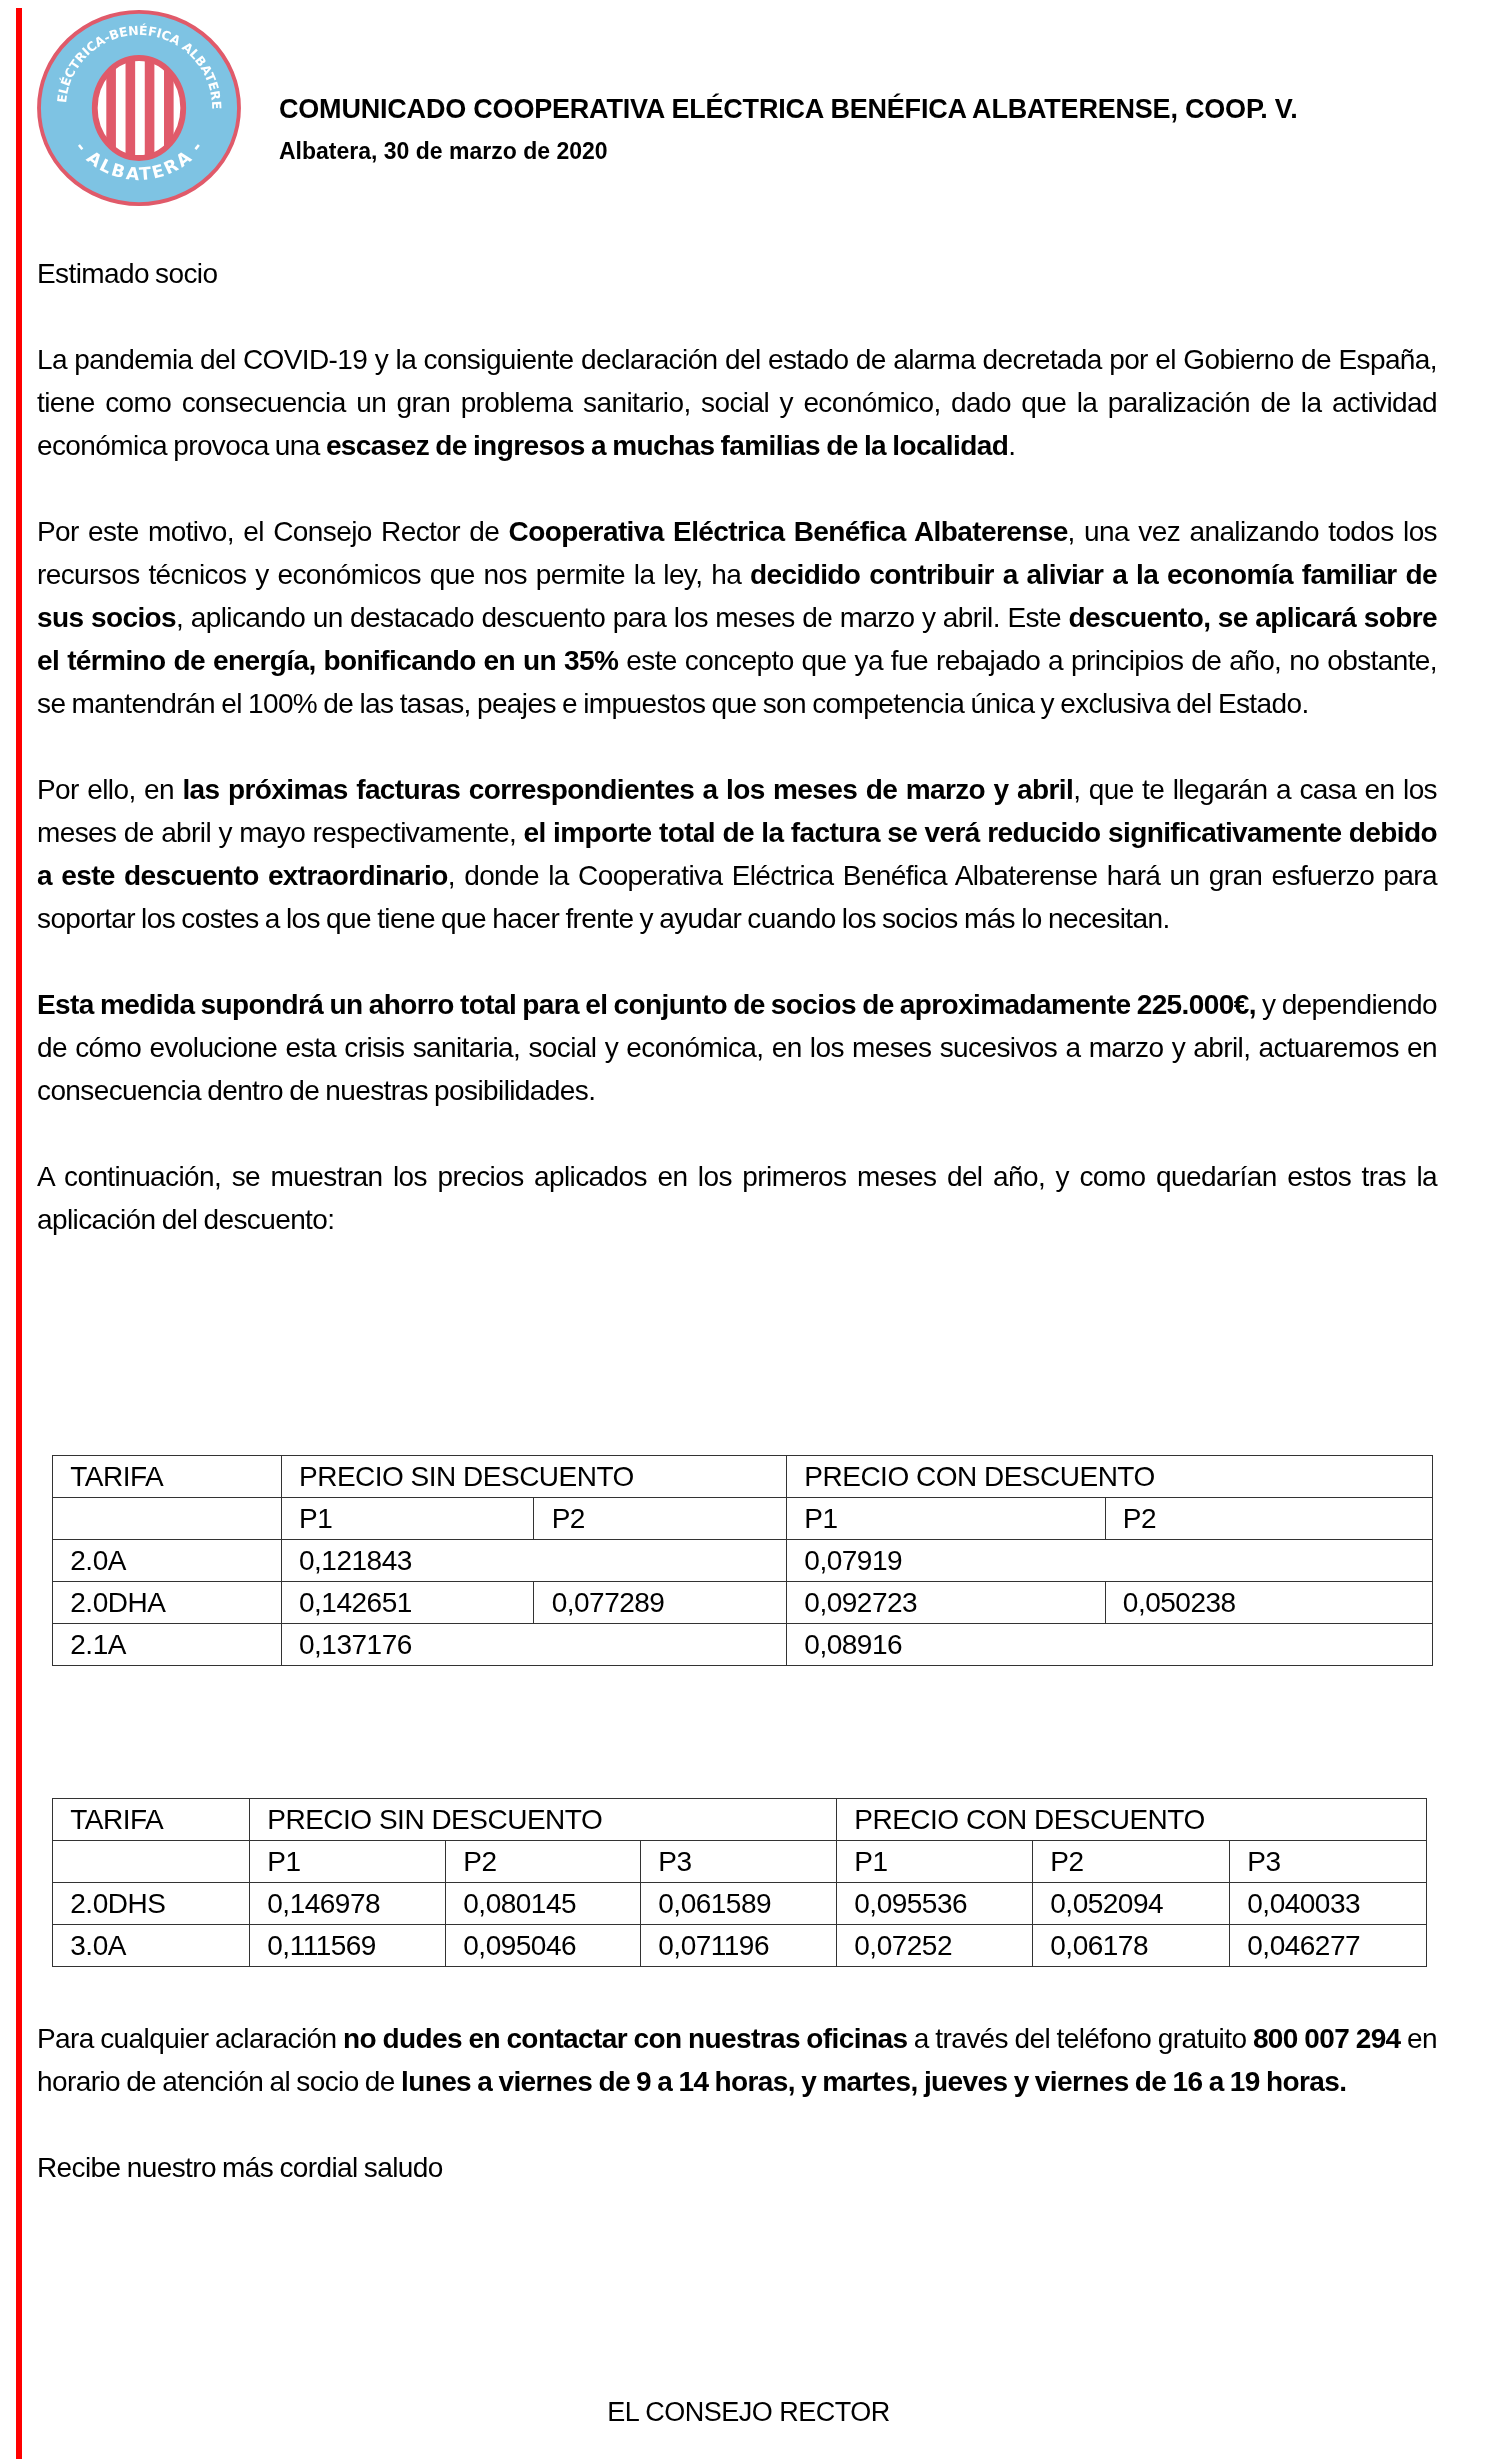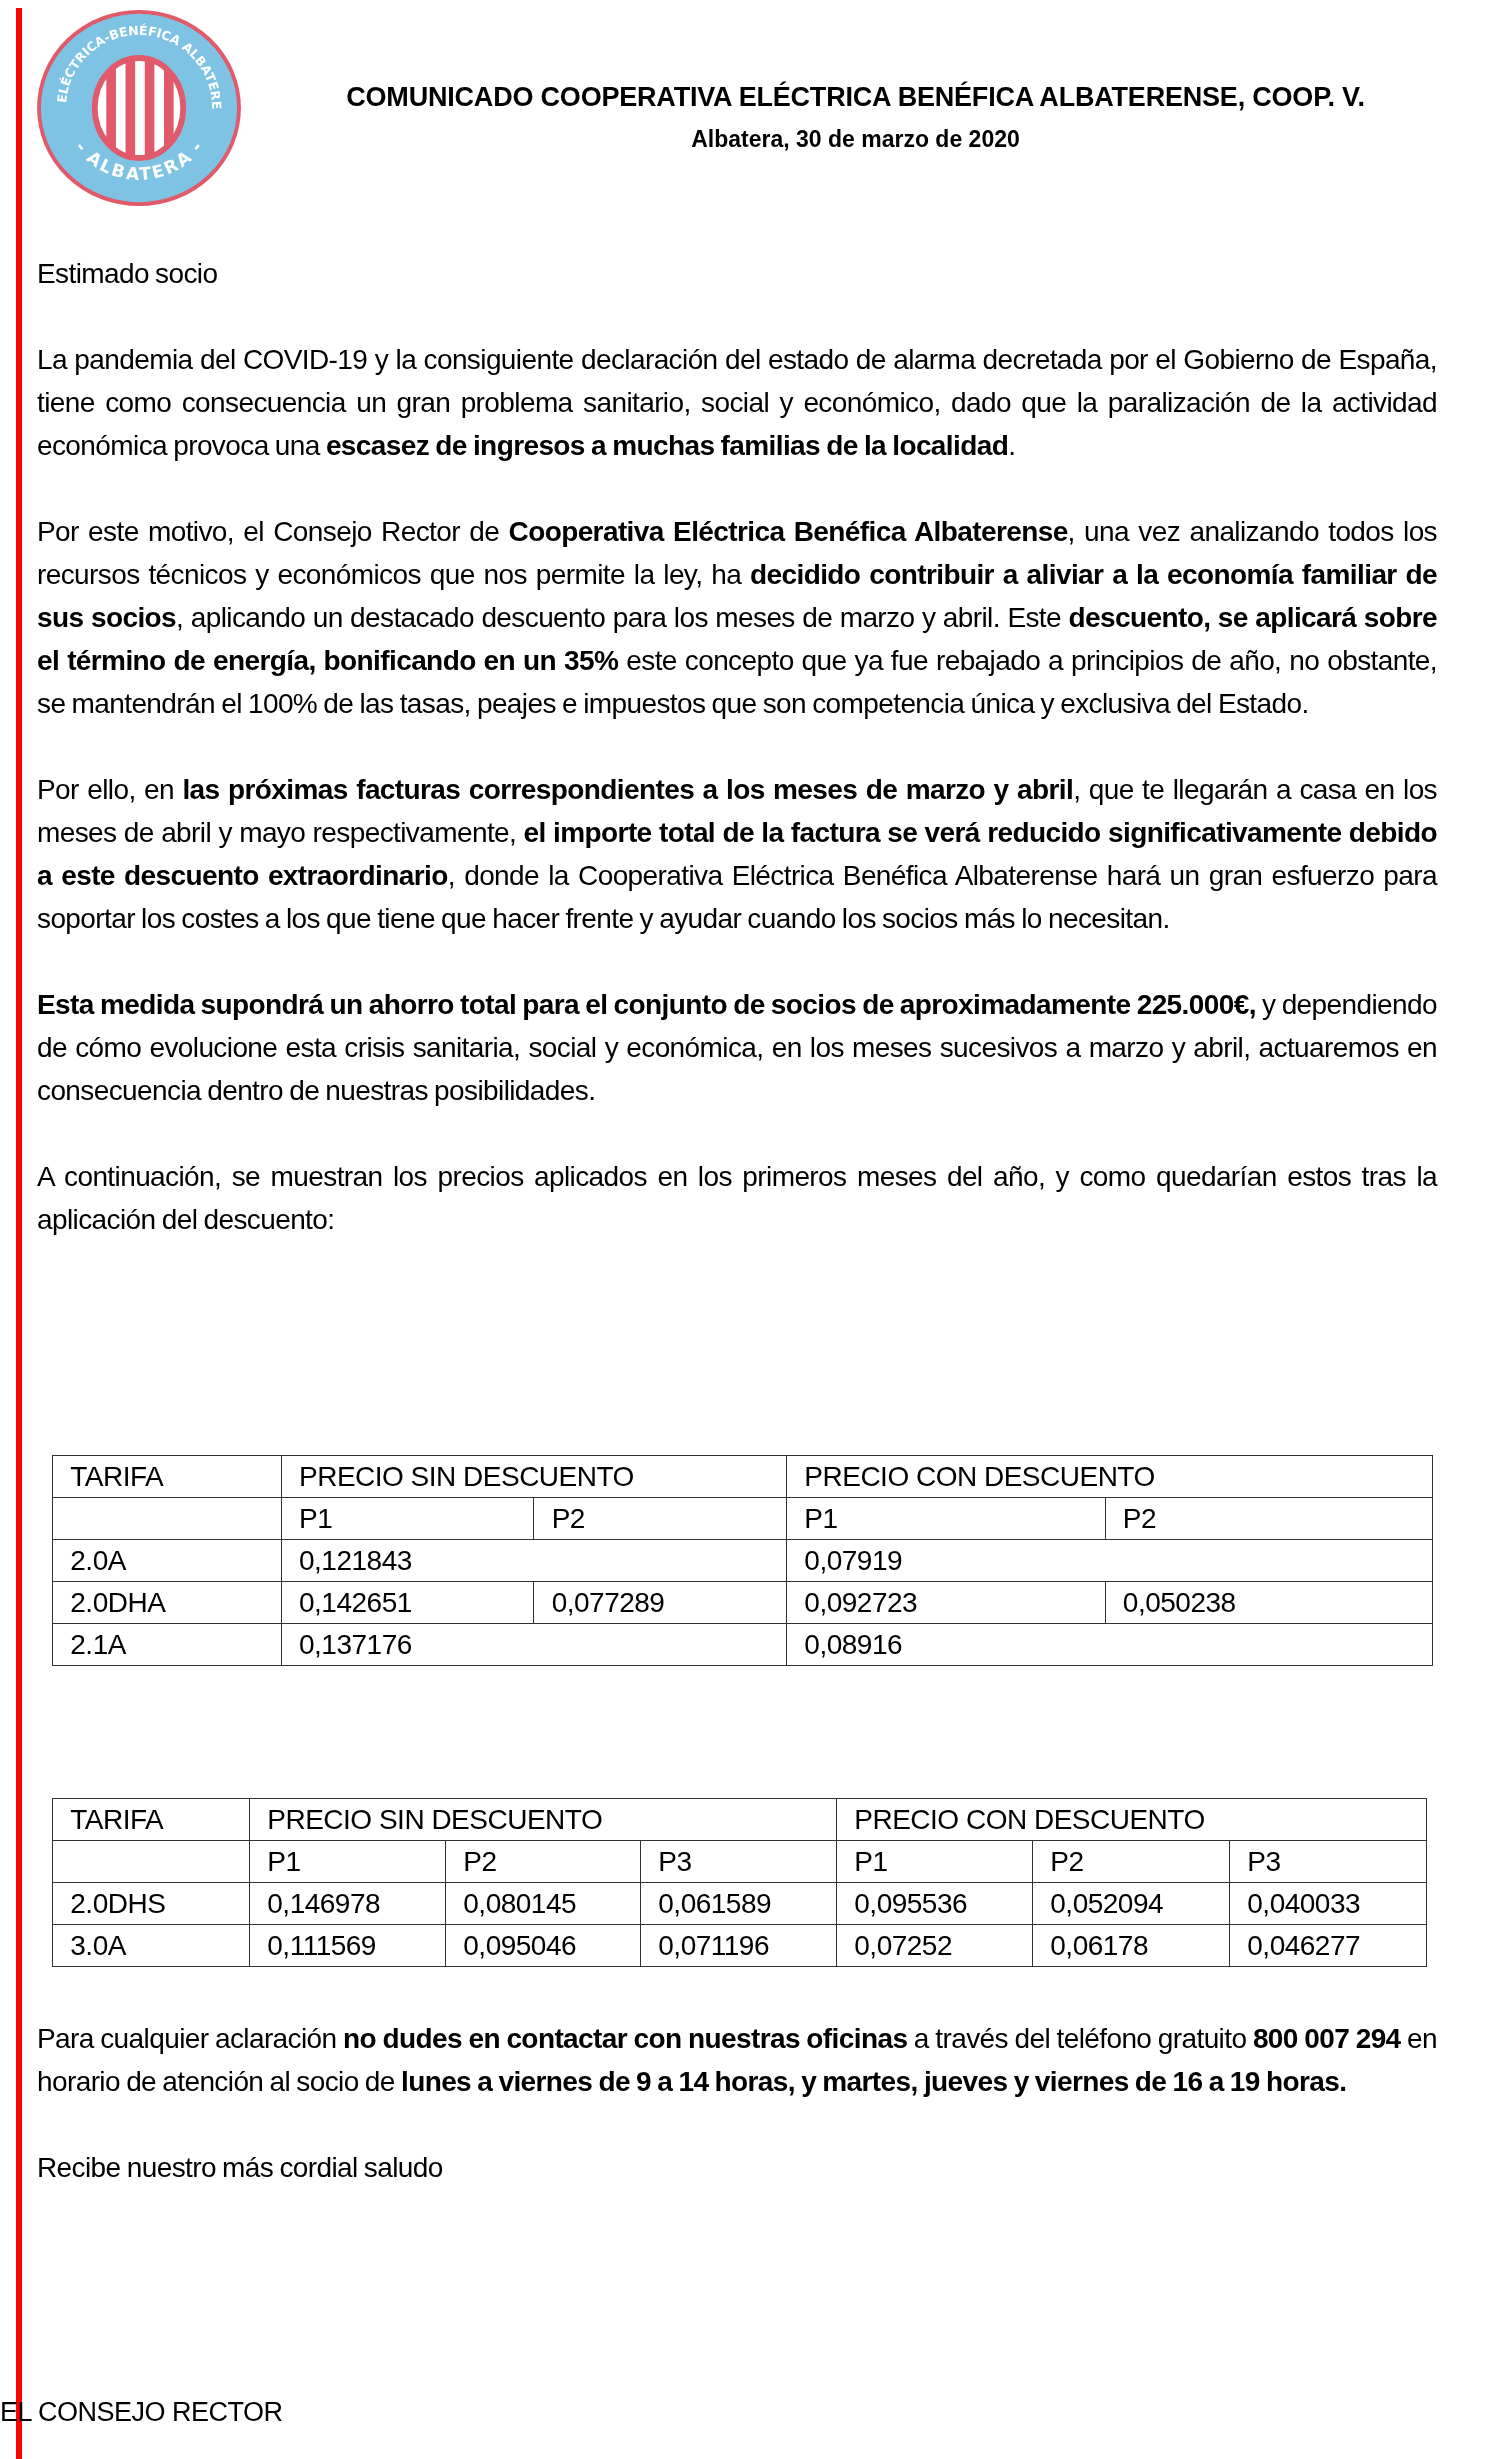--- a/index.html
+++ b/index.html
@@ -3,37 +3,37 @@
 <meta charset="utf-8">
 <style>
   html, body { margin: 0; padding: 0; background: #ffffff; }
   body {
     width: 1497px; height: 2459px; position: relative; overflow: hidden;
     font-family: "Liberation Sans", "DejaVu Sans", sans-serif;
     color: #000;
   }
   .red-rule { position: absolute; left: 16.3px; top: 7.7px; width: 5.8px; height: 2452px; background: #ff0000; }
   .logo { position: absolute; left: 35px; top: 7.7px; width: 208px; height: 200px; }
-  .heading-block { position: absolute; left: 279px; top: 82px; width: 1153px; text-align: center; }
+  .heading-block { position: absolute; left: 279px; top: 94px; width: 1153px; text-align: left; }
   .heading-title { font-size: 27px; font-weight: bold; letter-spacing: -0.2px; white-space: nowrap; }
   .heading-date { font-size: 23px; font-weight: bold; margin-top: 13.4px; }
   .body-text {
     position: absolute; left: 37px; top: 252px; width: 1400px;
     font-size: 28px; line-height: 43px; text-align: justify;
     letter-spacing: -0.6px; word-spacing: -1px;
   }
   .body-text p { margin: 0 0 43px 0; }
   .body-text b { font-weight: bold; margin-top: 44px; }
   table.tariffs {
     position: absolute; border-collapse: collapse; font-size: 28px; letter-spacing: -0.5px;
   }
   table.tariffs td { border: 1.9px solid #333; height: 41px; padding: 0 0 0 17.3px; vertical-align: middle; }
   #table1 { left: 52px; top: 1455px; width: 1381px; }
   #table2 { left: 52px; top: 1798px; width: 1375px; }
-  .sign { position: absolute; left: 0; width: 1497px; top: 2397px; font-size: 27px; letter-spacing: -0.5px; }
+  .sign { position: absolute; left: 0; width: 1497px; top: 2397px; text-align: center; font-size: 27px; letter-spacing: -0.5px; }
 </style>
 </head>
 <body>
 
 <div class="red-rule"></div>
 
 <svg class="logo" viewBox="0 0 216 208">
   <defs>
     <path id="ringTop" d="M 32,104 A 76,76 0 1 1 184,104"></path>
     <path id="ringBottom" d="M 40,112 A 70,70 0 0 0 176,112"></path>

